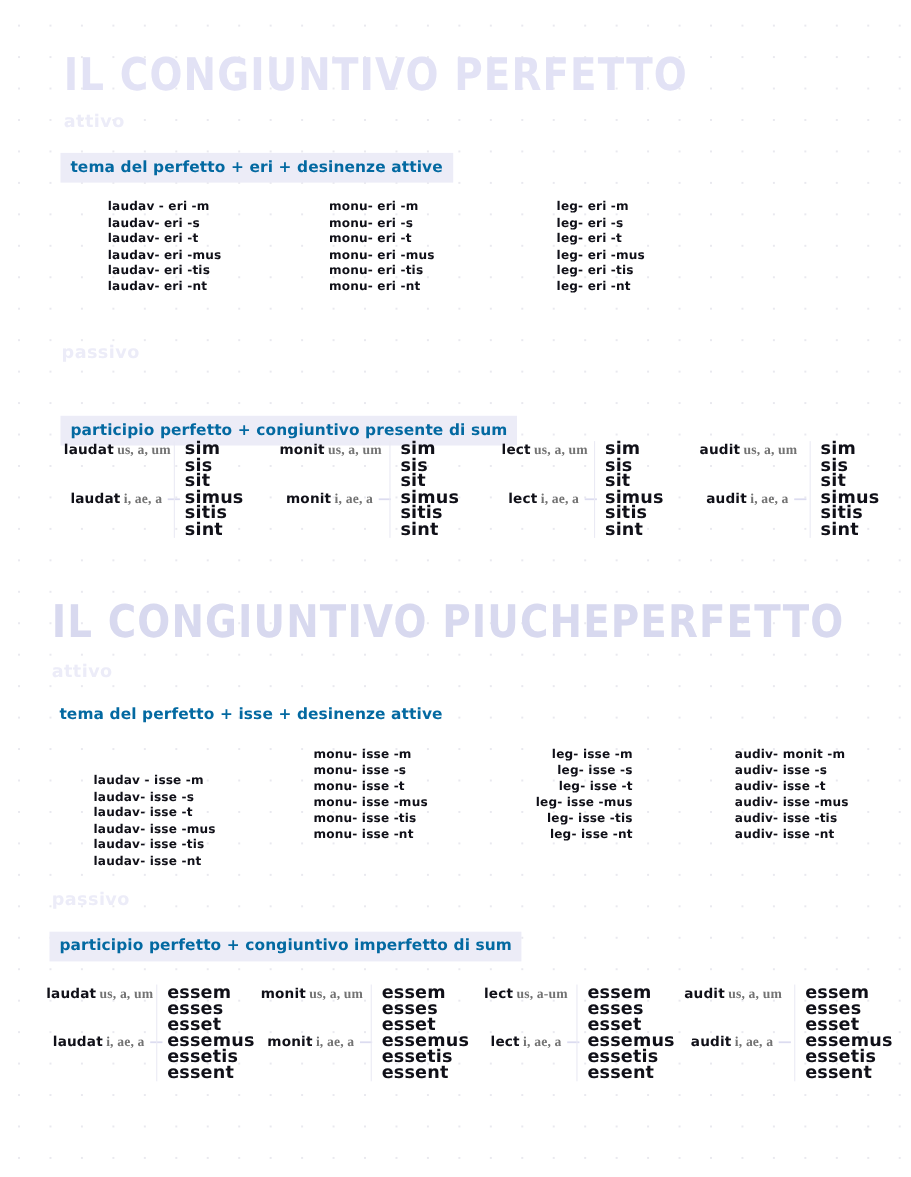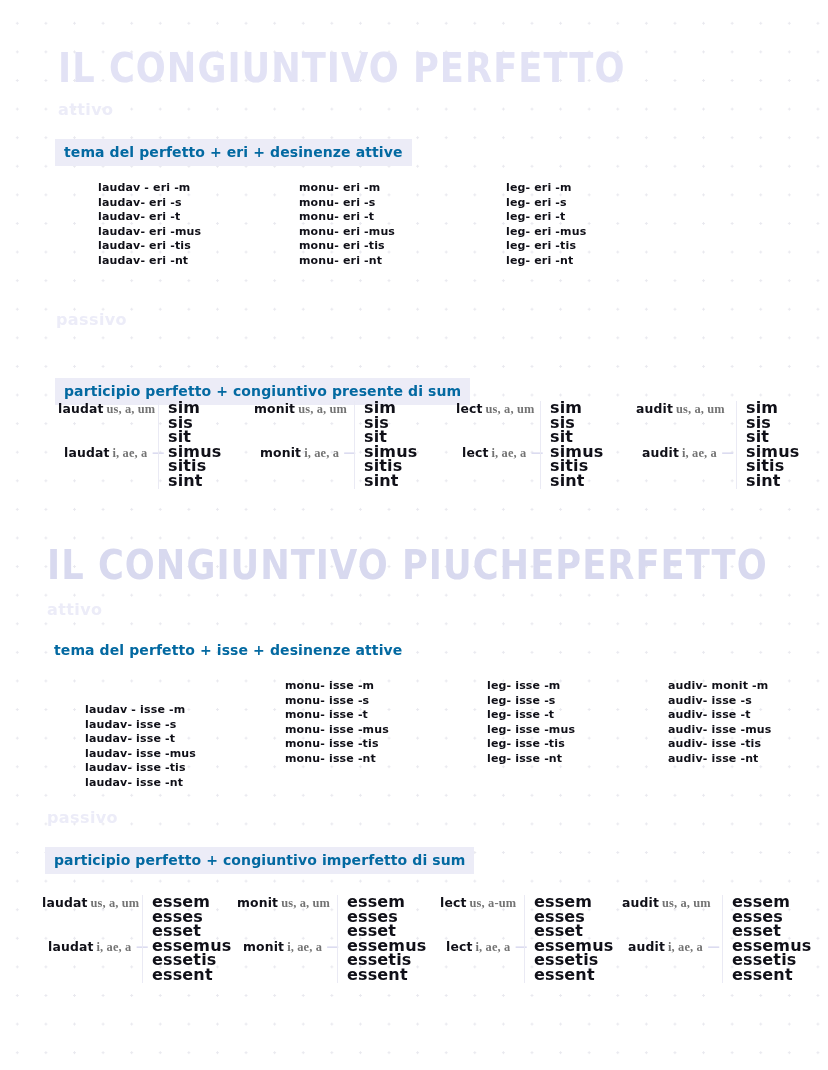--- a/index.html
+++ b/index.html
@@ -246,21 +246,21 @@
 
   <div class="conj-col" style="left:285px; top:679px;">
     <span class="f">monu- isse -m</span>
     <span class="f">monu- isse -s</span>
     <span class="f">monu- isse -t</span>
     <span class="f">monu- isse -mus</span>
     <span class="f">monu- isse -tis</span>
     <span class="f">monu- isse -nt</span>
   </div>
 
-  <div class="conj-col" style="left:487px; top:679px;">
+  <div class="conj-col" style="left:487px; top:679px;text-align:right;">
     <span class="f">leg- isse -m</span>
     <span class="f">leg- isse -s</span>
     <span class="f">leg- isse -t</span>
     <span class="f">leg- isse -mus</span>
     <span class="f">leg- isse -tis</span>
     <span class="f">leg- isse -nt</span>
   </div>
 
   <div class="conj-col" style="left:668px; top:679px;">
     <span class="f">audiv- monit -m</span>

